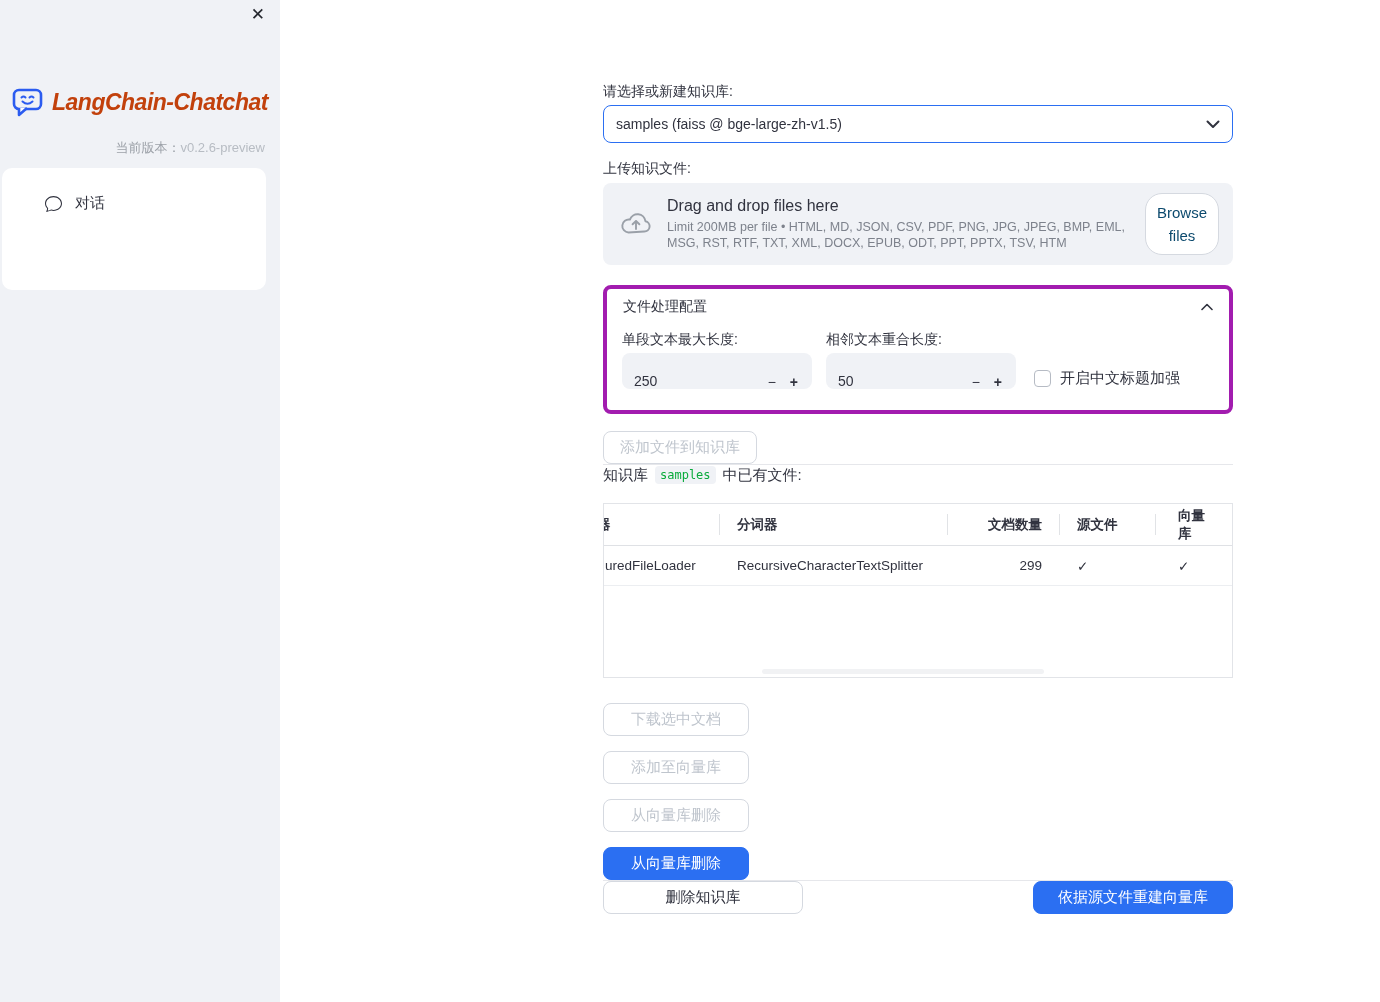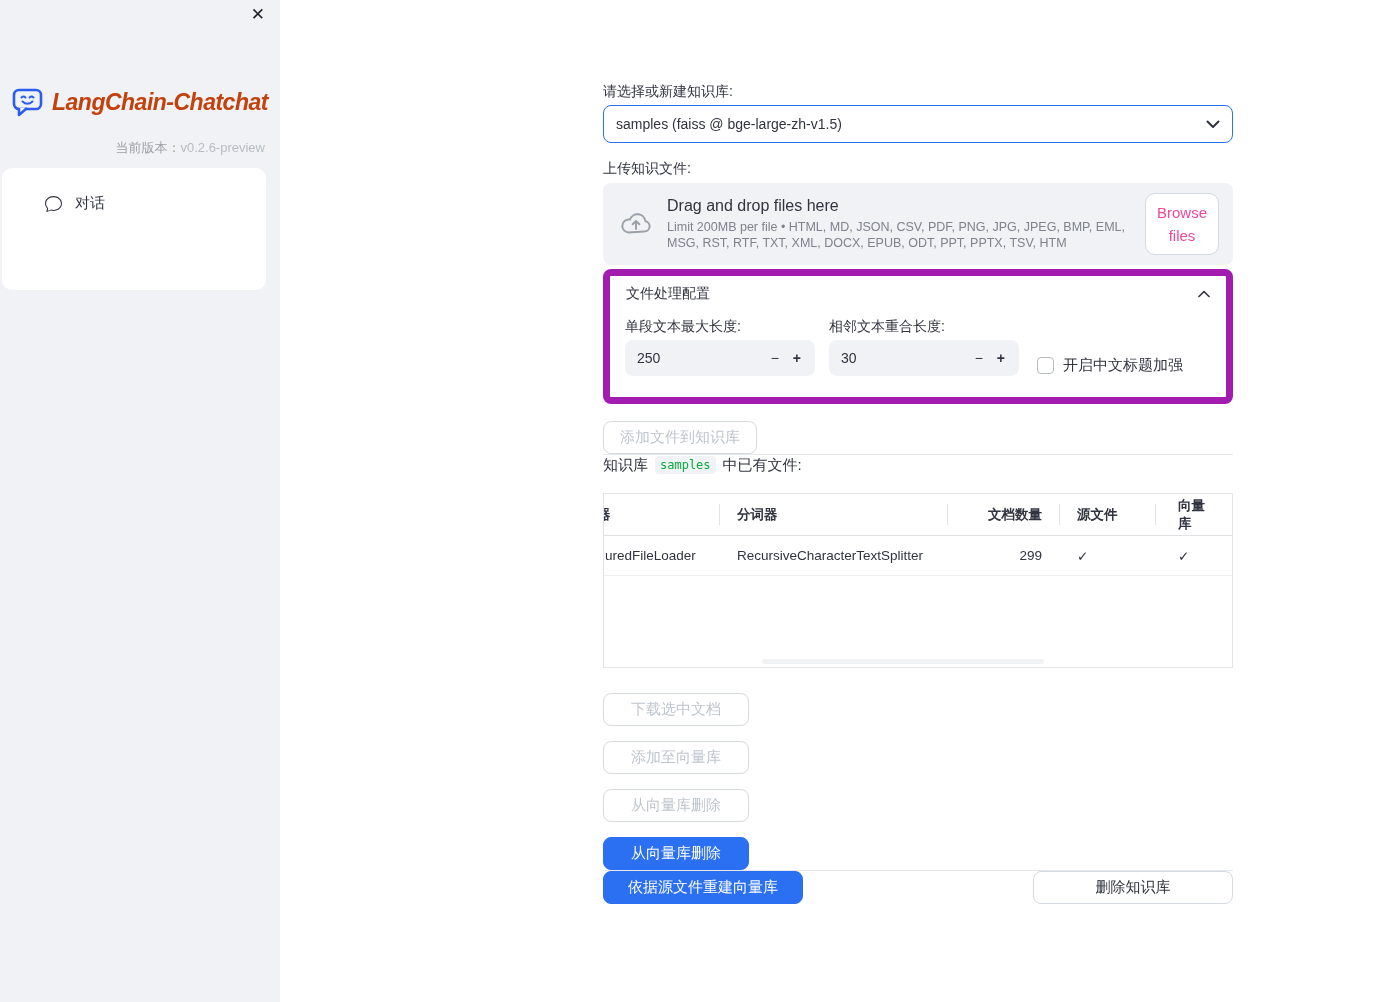--- a/index.html
+++ b/index.html
@@ -49,34 +49,34 @@
   .dropzone {
     height:82px; background:#f0f2f6; border-radius:8px;
     display:flex; align-items:center; padding:0 14px 0 16px;
   }
   .dz-icon { width:34px; margin-right:14px; flex:none; }
   .dz-texts { width:478px; flex:none; }
   .dz-title { font-size:16px; color:#31333F; margin-bottom:4px; }
   .dz-limit { font-size:12.5px; color:#7d828c; line-height:1.3; }
   .browse-btn {
     margin-left:auto; width:74px; background:#fff; border:1px solid #d5d9e0;
-    border-radius:10px; font-size:15px; color:#ec4899; text-align:center;
+    border-radius:17px; font-size:15px; color:#0c4a6e; text-align:center;
     padding:7px 6px; line-height:1.55; cursor:pointer;
     font-family:"Liberation Sans","DejaVu Sans",sans-serif;
   }
-  .expander { margin-top:4px; border:7px solid #a21caf; border-radius:8px; }
+  .expander { margin-top:20px; border:4px solid #a21caf; border-radius:8px; }
   .exp-header { height:36px; display:flex; align-items:center; padding:0 16px; cursor:pointer; }
   .exp-title { flex:1; font-size:14px; }
   .exp-body { padding:6px 15px 14px 15px; display:flex; }
   .cfg-col { width:190px; }
   .cfg-col + .cfg-col { margin-left:14px; }
   .cfg-label { font-size:14px; height:17px; margin-bottom:5px; }
   .num-input {
     height:36px; background:#f0f2f6; border-radius:8px;
-    display:flex; align-items:center; padding:0 14px 0 12px;
+    display:flex; align-items:flex-end; padding:0 14px 0 12px;
   }
   .num-value { flex:1; font-size:14px; }
   .step-btn { font-size:14px; color:#31333F; cursor:pointer; padding:0 7px; line-height:1; }
   .step-btn.plus { font-weight:bold; padding-right:0; }
   .chk-wrap { display:flex; align-items:center; margin-left:18px; margin-top:29px; height:36px; }
   .checkbox {
     width:17px; height:17px; border:1.5px solid #b6bbc4; border-radius:4px;
     background:#fff; cursor:pointer; flex:none;
   }
   .chk-label { font-size:15px; margin-left:9px; white-space:nowrap; }
@@ -206,21 +206,21 @@
           <div class="cfg-label">单段文本最大长度:</div>
           <div class="num-input">
             <span class="num-value">250</span>
             <span class="step-btn">−</span>
             <span class="step-btn plus">+</span>
           </div>
         </div>
         <div class="cfg-col">
           <div class="cfg-label">相邻文本重合长度:</div>
           <div class="num-input">
-            <span class="num-value">30</span>
+            <span class="num-value">50</span>
             <span class="step-btn">−</span>
             <span class="step-btn plus">+</span>
           </div>
         </div>
         <div class="chk-wrap">
           <span class="checkbox"></span>
           <span class="chk-label">开启中文标题加强</span>
         </div>
       </div>
     </div>
@@ -277,18 +277,18 @@
     <div class="actions">
       <button class="btn disabled">下载选中文档</button>
       <button class="btn disabled">添加至向量库</button>
       <button class="btn disabled">从向量库删除</button>
       <button class="btn primary">从向量库删除</button>
     </div>
 
     <hr class="div div2">
 
     <div class="bottom-row">
+      <button class="btn">删除知识库</button>
       <button class="btn primary">依据源文件重建向量库</button>
-      <button class="btn">删除知识库</button>
     </div>
 
   </div>
 </div>
 
 </body></html>

